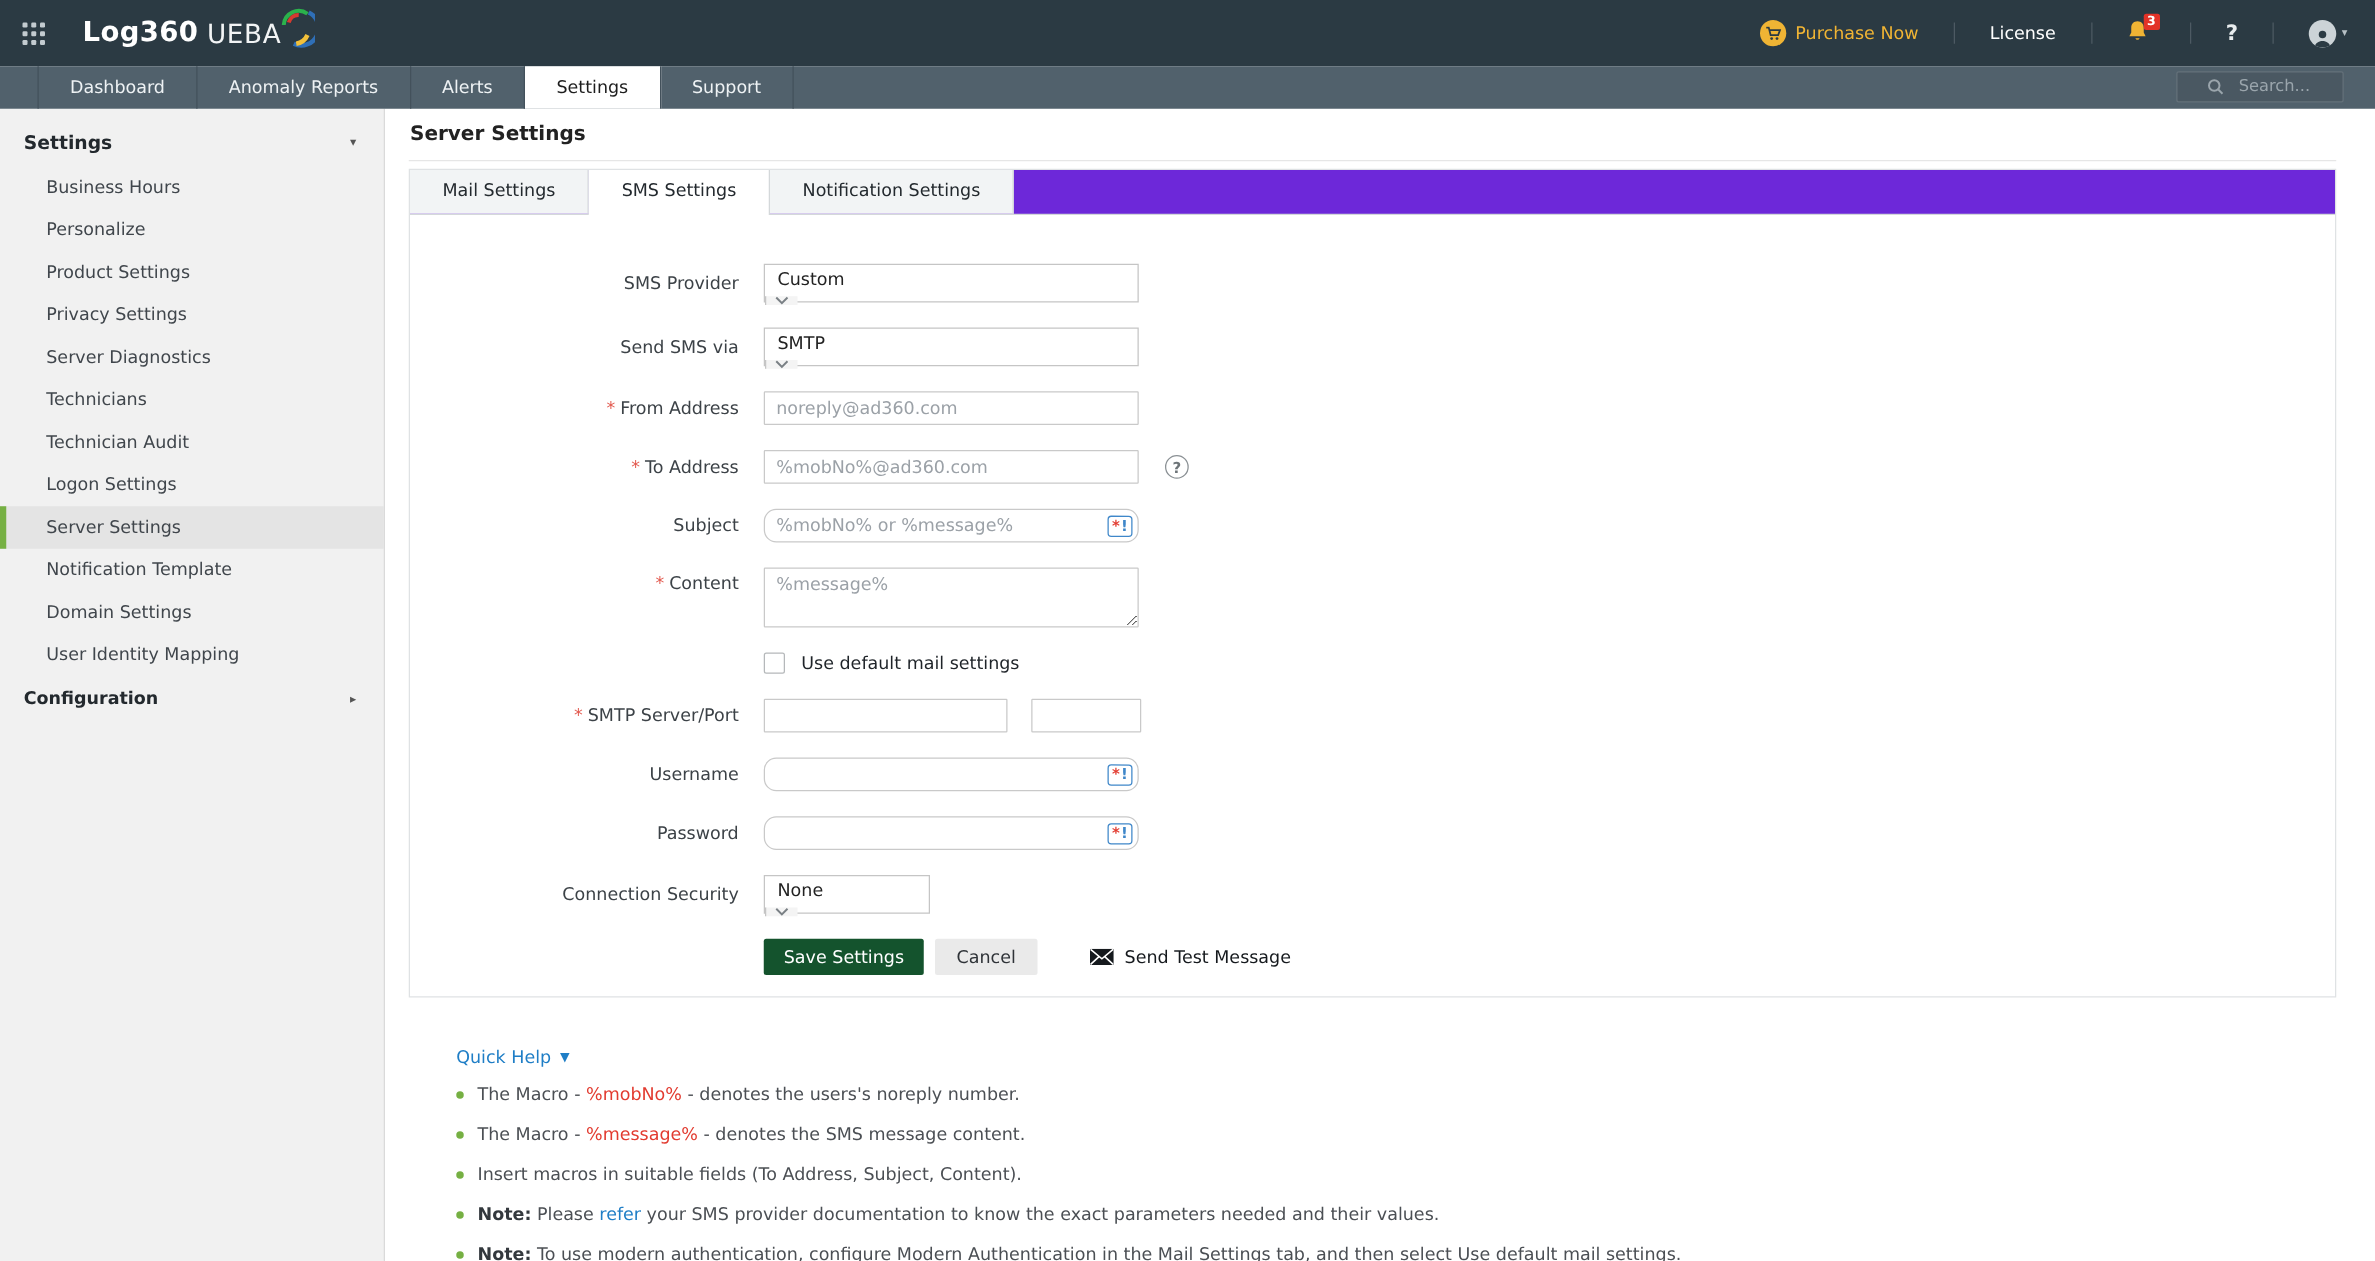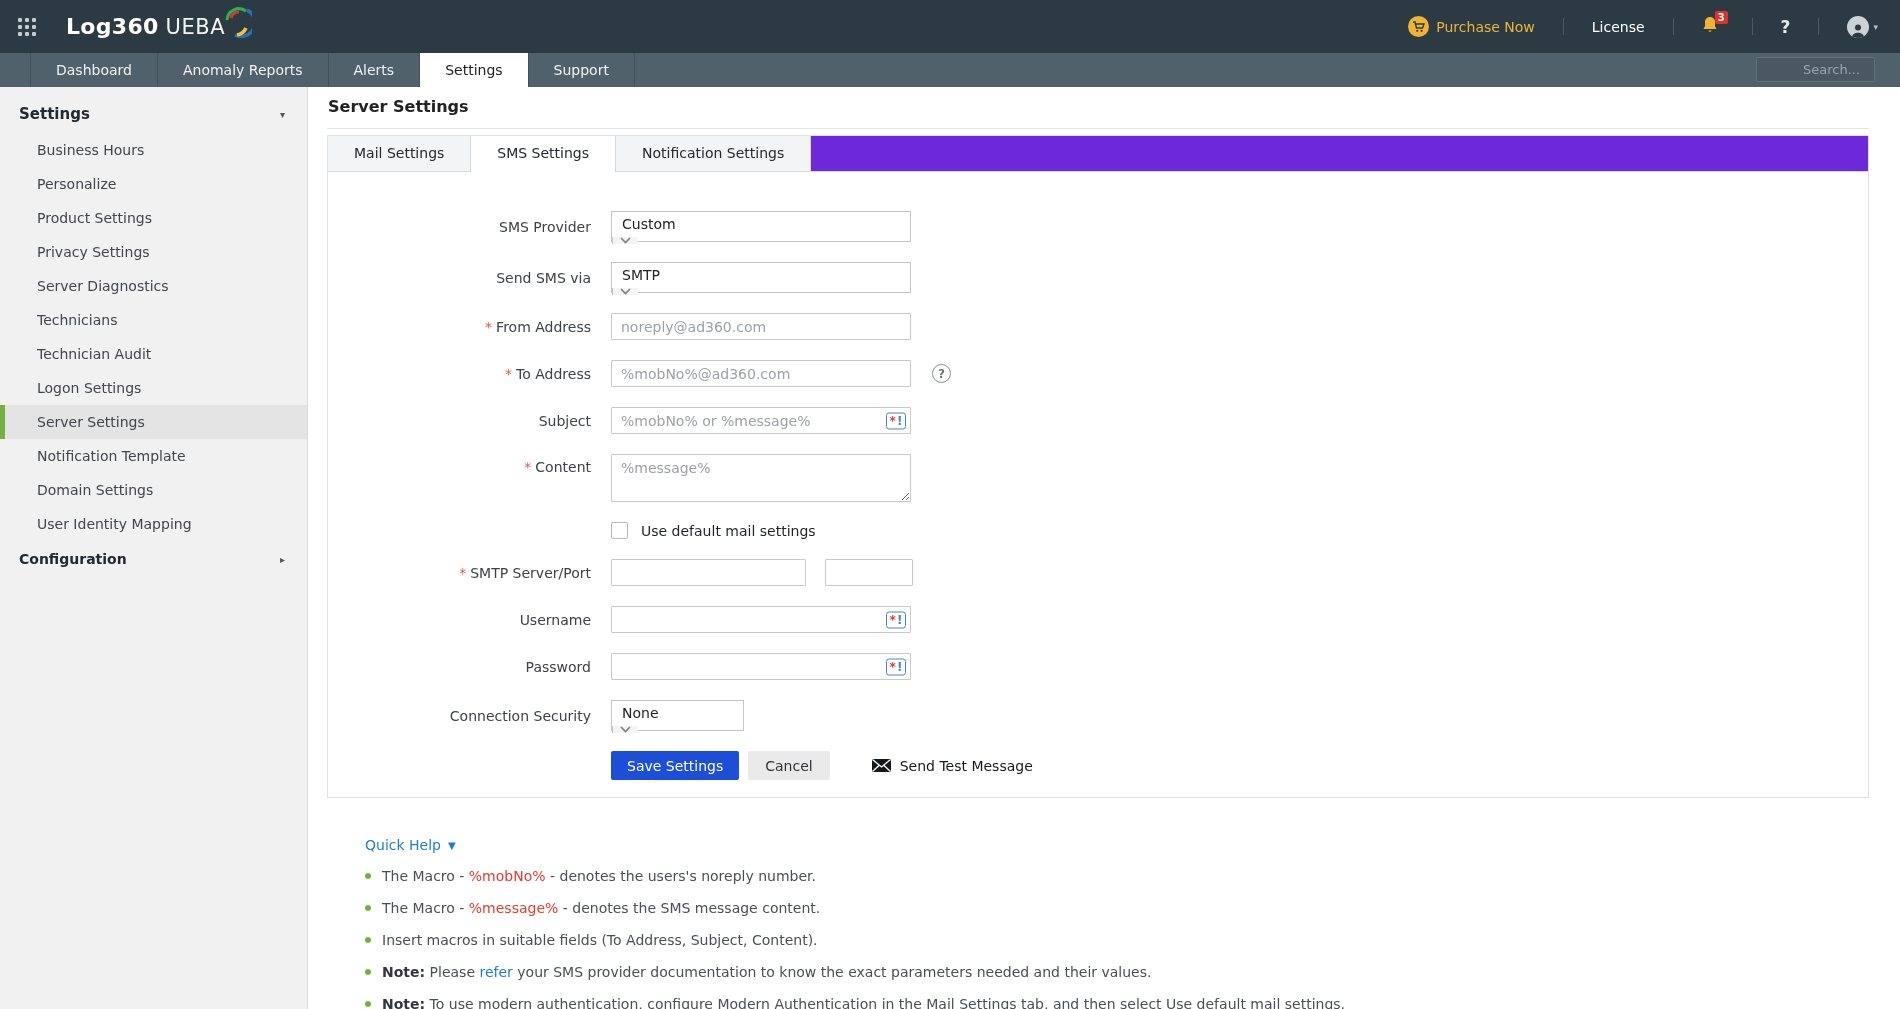--- a/index.html
+++ b/index.html
@@ -25,21 +25,21 @@
   .help-q { color:#e8ecee; font-size:17px; font-weight:bold; cursor:pointer; }
   .avatar-wrap { display:flex; align-items:center; gap:4px; cursor:pointer; }
   .avatar { width:22px; height:22px; border-radius:50%; background:#ccd3d7; display:flex; align-items:flex-end; justify-content:center; overflow:hidden; }
   .caret-dn { color:#b7c0c5; font-size:9px; }
 
   
   .nav { height:34px; background:#51616c; display:flex; position:relative; }
   .nav-tab { line-height:34px; padding:0 25px; font-size:14px; color:#eef2f4; border-right:1px solid #43515b; cursor:pointer; }
   .nav-tab:first-child { margin-left:30px; border-left:1px solid #43515b; }
   .nav-tab.active { background:#fff; color:#1d1d1d; }
-  .searchbox { position:absolute; right:25px; top:4px; width:119px; height:25px; background:#4a5862; border:1px solid #64717a; border-radius:2px; display:flex; align-items:center; padding:0 24px; gap:22px; cursor:text; }
+  .searchbox { position:absolute; right:25px; top:4px; width:134px; height:25px; background:#4a5862; border:1px solid #64717a; border-radius:2px; display:flex; align-items:center; padding:0 24px; gap:12px; cursor:text; }
   .searchbox span { color:#9aa5ac; font-size:13px; }
 
   
   .layout { display:flex; height:922px; }
   .side { width:308px; background:#f1f1f1; border-right:1px solid #dadada; flex:none; }
   .side-head { display:flex; align-items:center; justify-content:space-between; padding:18px 22px 10px 19px; font-size:15px; font-weight:bold; color:#23292e; cursor:pointer; }
   .side-head .arr { font-size:10px; color:#555; }
   .side-item { height:34px; line-height:34px; padding-left:37px; font-size:14px; color:#40464c; cursor:pointer; }
   .side-item.active { background:#e4e4e4; border-left:5px solid #76b043; padding-left:32px; }
   .side-config { margin-top:10px; padding:0 22px 0 19px; display:flex; align-items:center; justify-content:space-between; font-size:14px; font-weight:bold; color:#23292e; cursor:pointer; }
@@ -58,38 +58,38 @@
   .frow { display:flex; align-items:center; margin-bottom:20px; }
   .frow.top { align-items:flex-start; }
   .flabel { width:263px; flex:none; text-align:right; font-size:14px; color:#3c4247; }
   .frow.top .flabel { padding-top:5px; }
   .req { color:#e2574c; margin-right:4px; }
   .fctl { margin-left:20px; display:flex; align-items:center; }
   input.txt { width:300px; height:27px; border:1px solid #c9c9c9; border-radius:1px; padding:0 9px; font-size:14px; color:#333; font-family:inherit; background:#fff; outline:none; }
   input.txt::placeholder, textarea.txt::placeholder { color:#9ba1a7; opacity:1; }
   textarea.txt { width:300px; height:48px; border:1px solid #c9c9c9; border-radius:1px; padding:5px 9px; font-size:14px; color:#333; font-family:inherit; outline:none; }
   .wrap-rel { position:relative; display:inline-block; }
-  .wrap-rel input { padding-right:30px; }
+  .wrap-rel input { padding-right:30px;border-radius:10px; }
   .macro-ic { position:absolute; right:5px; top:50%; transform:translateY(-50%); width:20px; height:17px; border:1.5px solid #3f87c9; border-radius:3px; background:#fff; display:flex; align-items:center; justify-content:center; font-size:12px; font-weight:bold; line-height:1; cursor:pointer; }
   .macro-ic .ast { color:#e23b30; }
   .macro-ic .exc { color:#3f87c9; margin-left:1px; }
   .help-ic { margin-left:21px; width:19px; height:19px; border:1.5px solid #8a9094; border-radius:50%; color:#6d7478; font-size:12px; font-weight:bold; display:flex; align-items:center; justify-content:center; cursor:pointer; }
 
   .sel { height:31px; border:1px solid #c5c5c5; background:#fff; display:flex; align-items:flex-start; cursor:pointer;flex-direction:column; }
   .sel-val { flex:1; line-height:25px; padding-left:10px; font-size:14px; color:#222; }
   .sel-btn { width:26px; flex:none; border-left:1px solid #c5c5c5; background:#f4f4f4; display:flex; align-items:center; justify-content:center; }
   .w300 { width:300px; } .w133 { width:133px; }
   .in195 { width:195px !important; } .in88 { width:88px !important; margin-left:19px; }
 
   .cb { width:17px; height:17px; border:1px solid #b5b8ba; border-radius:2px; background:#fff; cursor:pointer; flex:none; }
   .cb-label { margin-left:13px; font-size:14px; color:#1f2429; }
 
   .btn-row { margin-top:11px; }
   .btn { height:29px; border:none; border-radius:2px; font-size:14px; font-family:inherit; cursor:pointer; }
-  .btn-save { background:#1d4ed8; color:#fff; padding:0 16px; }
+  .btn-save { background:#14532d; color:#fff; padding:0 16px; }
   .btn-cancel { background:#eaeaea; color:#2f3338; padding:0 17px; margin-left:9px; }
   .send-test { margin-left:42px; display:flex; align-items:center; gap:9px; font-size:14px; color:#15191d; cursor:pointer; }
 
   
   .qh { margin:37px 0 0 38px; }
   .qh-title { display:inline-flex; align-items:center; gap:7px; color:#1f7ec6; font-size:14px; cursor:pointer; }
   .qh-title .tri { font-size:10px; }
   .qh-list { list-style:none; margin-top:8px; }
   .qh-list li { display:flex; align-items:center; height:28px; margin-bottom:4px; font-size:14px; color:#4b4f54; }
   .dot { width:6px; height:6px; border-radius:50%; background:#76b043; margin-right:11px; flex:none; }

